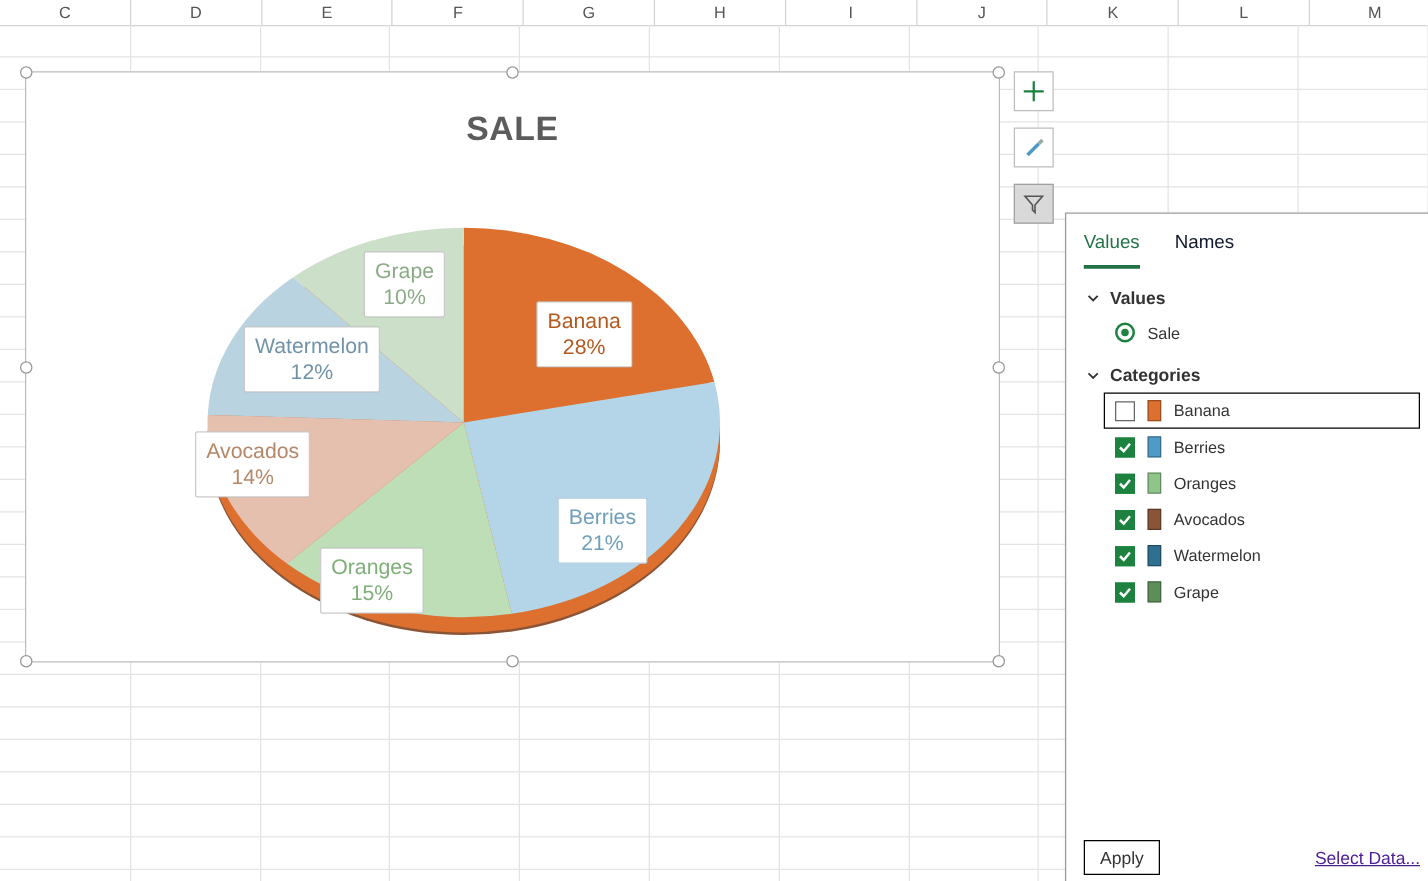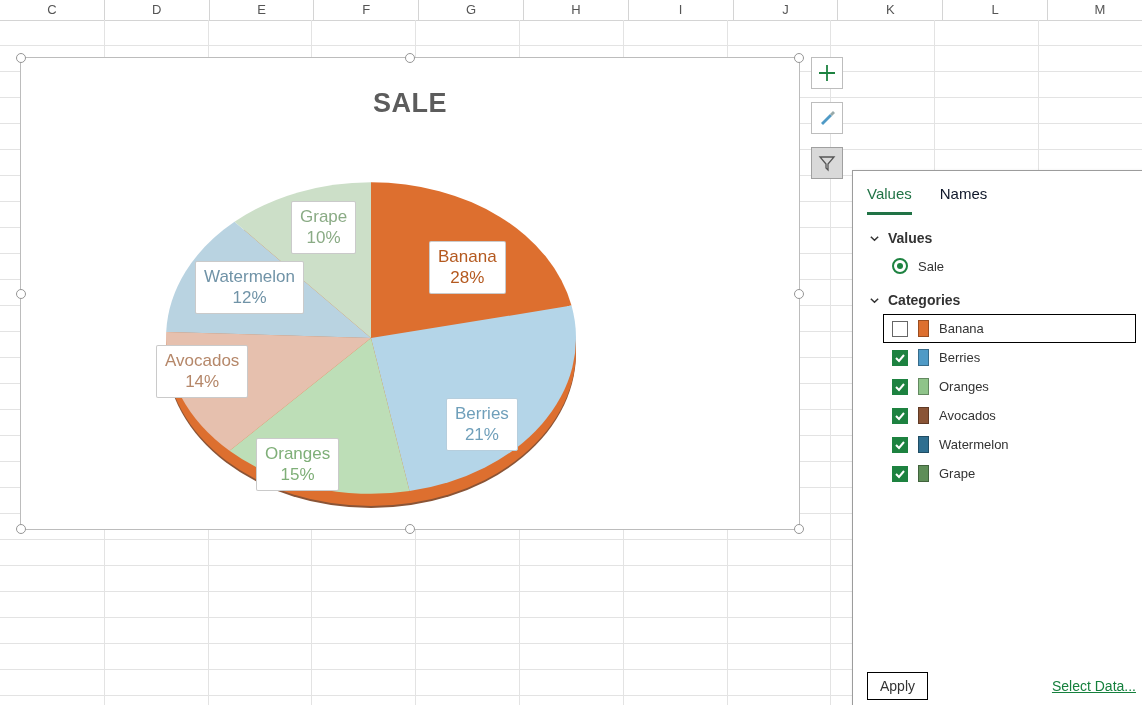--- a/index.html
+++ b/index.html
@@ -171,21 +171,21 @@
 .panel-footer {
   display:flex; align-items:center; justify-content:space-between;
   padding:10px 14px 14px 14px;
 }
 .apply-btn {
   border:1px solid #000;
   padding:5px 12px;
   font-size:14px;
 }
 .select-link {
-  color:#15803d;
+  color:#4c1d95;
   text-decoration:underline;
   font-size:14px;
 }
 </style>
 </head>
 <body>
 
 <div class="col-headers" id="col-headers">
     <div class="col-header">C</div>
     <div class="col-header">D</div>

